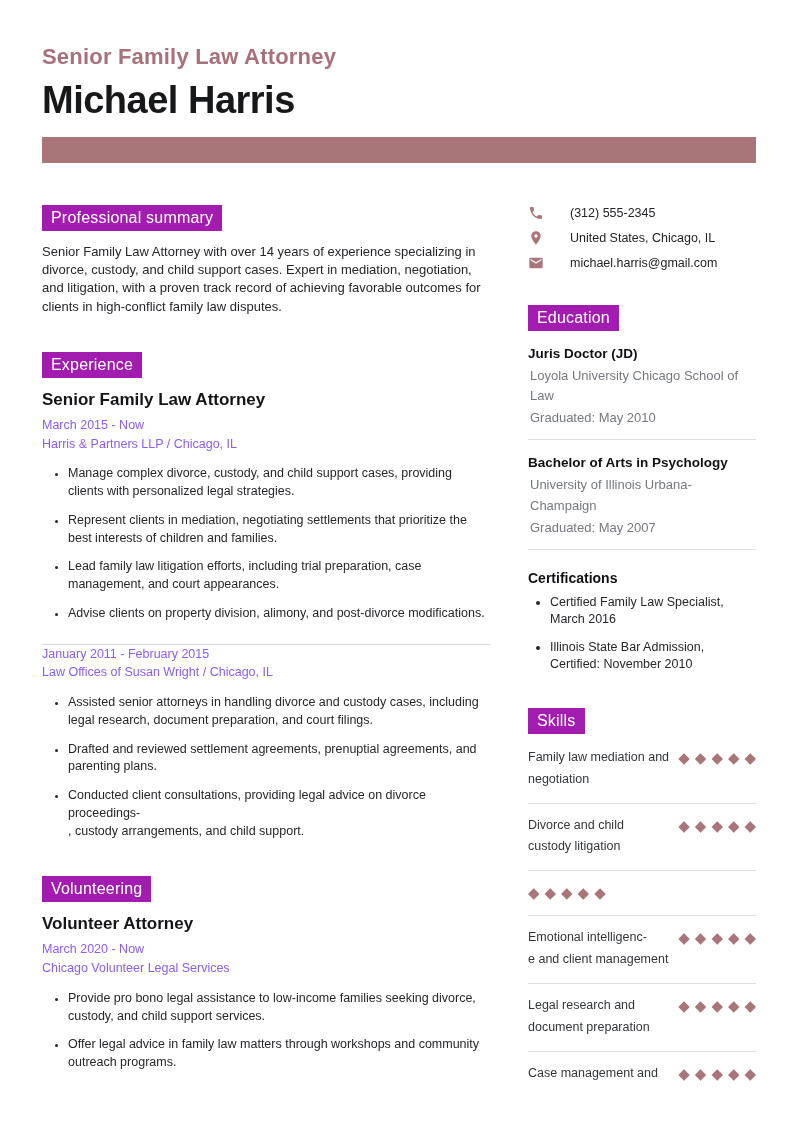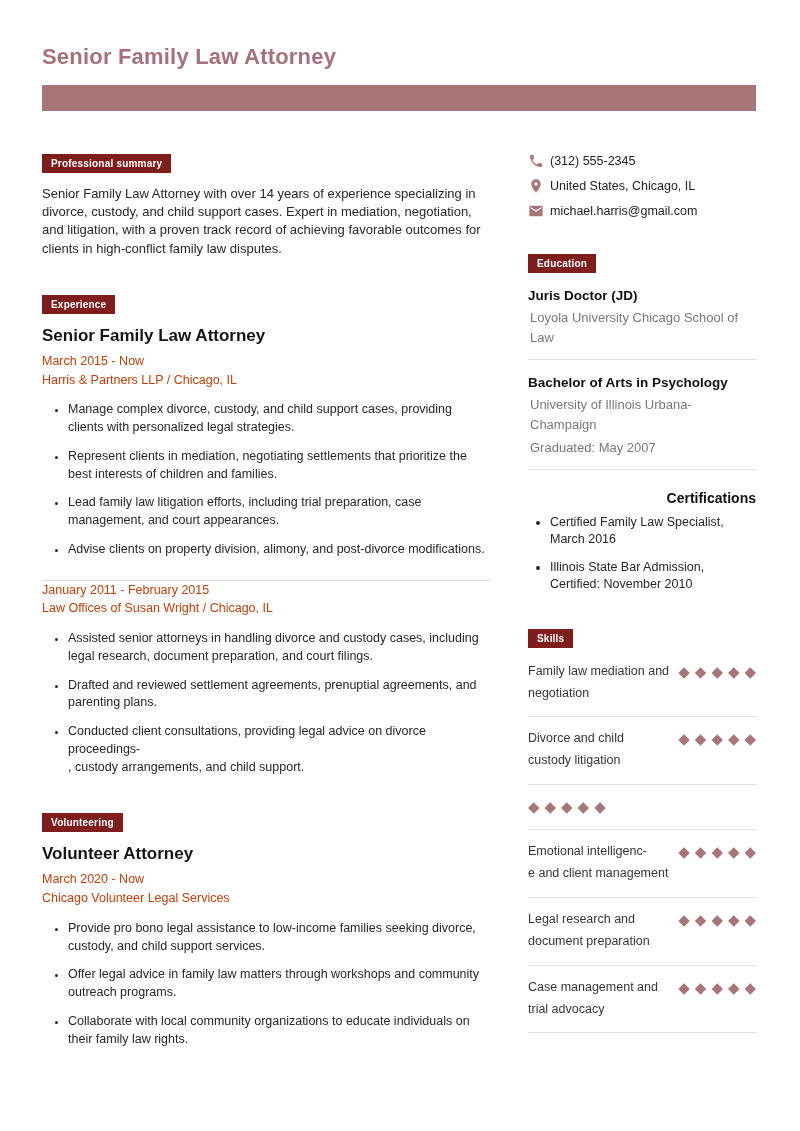--- a/index.html
+++ b/index.html
@@ -17,60 +17,61 @@
   
   .role-title { font-size: 22px; font-weight: 700; color: #a7717b; letter-spacing: .2px; }
   .person-name { font-size: 38px; font-weight: 700; color: #17181a; margin: 9px 0 0; letter-spacing: -0.5px; }
   .accent-bar { height: 26px; background: #a87579; margin-top: 15px; }
   
   .columns { display: flex; gap: 38px; margin-top: 42px; }
   .left-col { width: 448px; flex: none; }
   .right-col { flex: 1; min-width: 0; }
   
   .badge {
-    display: inline-block; background: #7f1d1d; color: #ffffff;
-    font-size: 10px; font-weight: 700; padding: 4px 9px; letter-spacing: .2px;
+    display: inline-block; background: #a21caf; color: #ffffff;
+    font-size: 16px; font-weight: 400; padding: 4px 9px; letter-spacing: .2px;
   }
   
   .summary-text { font-size: 13px; line-height: 1.4; margin: 12px 0 0; color: #26272b; }
   .section { margin-top: 36px; }
   .job-title { font-size: 17px; font-weight: 700; color: #141518; margin: 12px 0 6px; }
-  .job-meta { font-size: 12.5px; color: #c2410c; line-height: 1.5; margin: 0; }
+  .job-meta { font-size: 12.5px; color: #8b5cf6; line-height: 1.5; margin: 0; }
   ul.bullets { margin: 12px 0 0; padding: 0 0 0 26px; }
   ul.bullets li {
     font-size: 12.5px; line-height: 1.42; color: #26272b;
     margin-bottom: 11px; white-space: pre-line;
   }
   ul.bullets li::marker { color: #26272b; font-size: 11px; }
   .job-divider { border: none; border-top: 1px solid #d9d9d9; margin: 21px 0 0; }
   
-  .contact-row { display: flex; align-items: center; gap: 6px; margin-bottom: 9px; font-size: 12.5px; color: #222327; }
+  .contact-row { display: flex; align-items: center; gap: 26px; margin-bottom: 9px; font-size: 12.5px; color: #222327; }
   .contact-row .cicon { width: 16px; height: 16px; flex: none; display: inline-flex; }
   .contact-row .cicon svg { width: 16px; height: 16px; fill: #a87579; }
   .side-section { margin-top: 34px; }
   .edu-degree { font-size: 13.5px; font-weight: 700; color: #101114; margin: 15px 0 5px; }
   .edu-line { font-size: 13px; color: #75797f; line-height: 1.55; margin: 2px; }
   .side-divider { border: none; border-top: 1px solid #e0e0e0; margin: 11px 0 0; }
-  .cert-title { font-size: 14px; font-weight: 700; color: #101114; margin: 20px 0 8px; text-align: right; }
+  .cert-title { font-size: 14px; font-weight: 700; color: #101114; margin: 20px 0 8px; }
   ul.cert-list { margin: 0; padding: 0 0 0 22px; }
   ul.cert-list li { font-size: 12.5px; line-height: 1.4; color: #26272b; margin-bottom: 10px; }
   .skill-row {
     display: flex; justify-content: space-between; align-items: flex-start;
     padding: 11px 0 12px; border-bottom: 1px solid #e0e0e0;
   }
   .skills-list { margin-top: 2px; }
   .skill-label { font-size: 12.5px; color: #33363a; line-height: 1.75; white-space: pre-line; max-width: 150px; }
   .skill-diamonds { font-size: 15px; color: #a87579; letter-spacing: 5px; line-height: 1.4; white-space: nowrap; margin-right: -5px; }
 </style>
 </head>
 <body>
 
 <div class="page">
 
   <div class="role-title">Senior Family Law Attorney</div>
+  <h1 class="person-name">Michael Harris</h1>
   <div class="accent-bar"></div>
 
   <div class="columns">
 
     <div class="left-col">
 
       <section>
         <span class="badge">Professional summary</span>
         <p class="summary-text">Senior Family Law Attorney with over 14 years of experience specializing in divorce, custody, and child support cases. Expert in mediation, negotiation, and litigation, with a proven track record of achieving favorable outcomes for clients in high-conflict family law disputes.</p>
       </section>
@@ -147,20 +148,21 @@
           <span>michael.harris@gmail.com</span>
         </div>
       </div>
 
       <section class="side-section">
         <span class="badge">Education</span>
 
         <div>
           <h3 class="edu-degree">Juris Doctor (JD)</h3>
           <p class="edu-line">Loyola University Chicago School of Law</p>
+          <p class="edu-line">Graduated: May 2010</p>
           <hr class="side-divider">
         </div>
 
         <div>
           <h3 class="edu-degree">Bachelor of Arts in Psychology</h3>
           <p class="edu-line">University of Illinois Urbana-Champaign</p>
           <p class="edu-line">Graduated: May 2007</p>
           <hr class="side-divider">
         </div>
 

